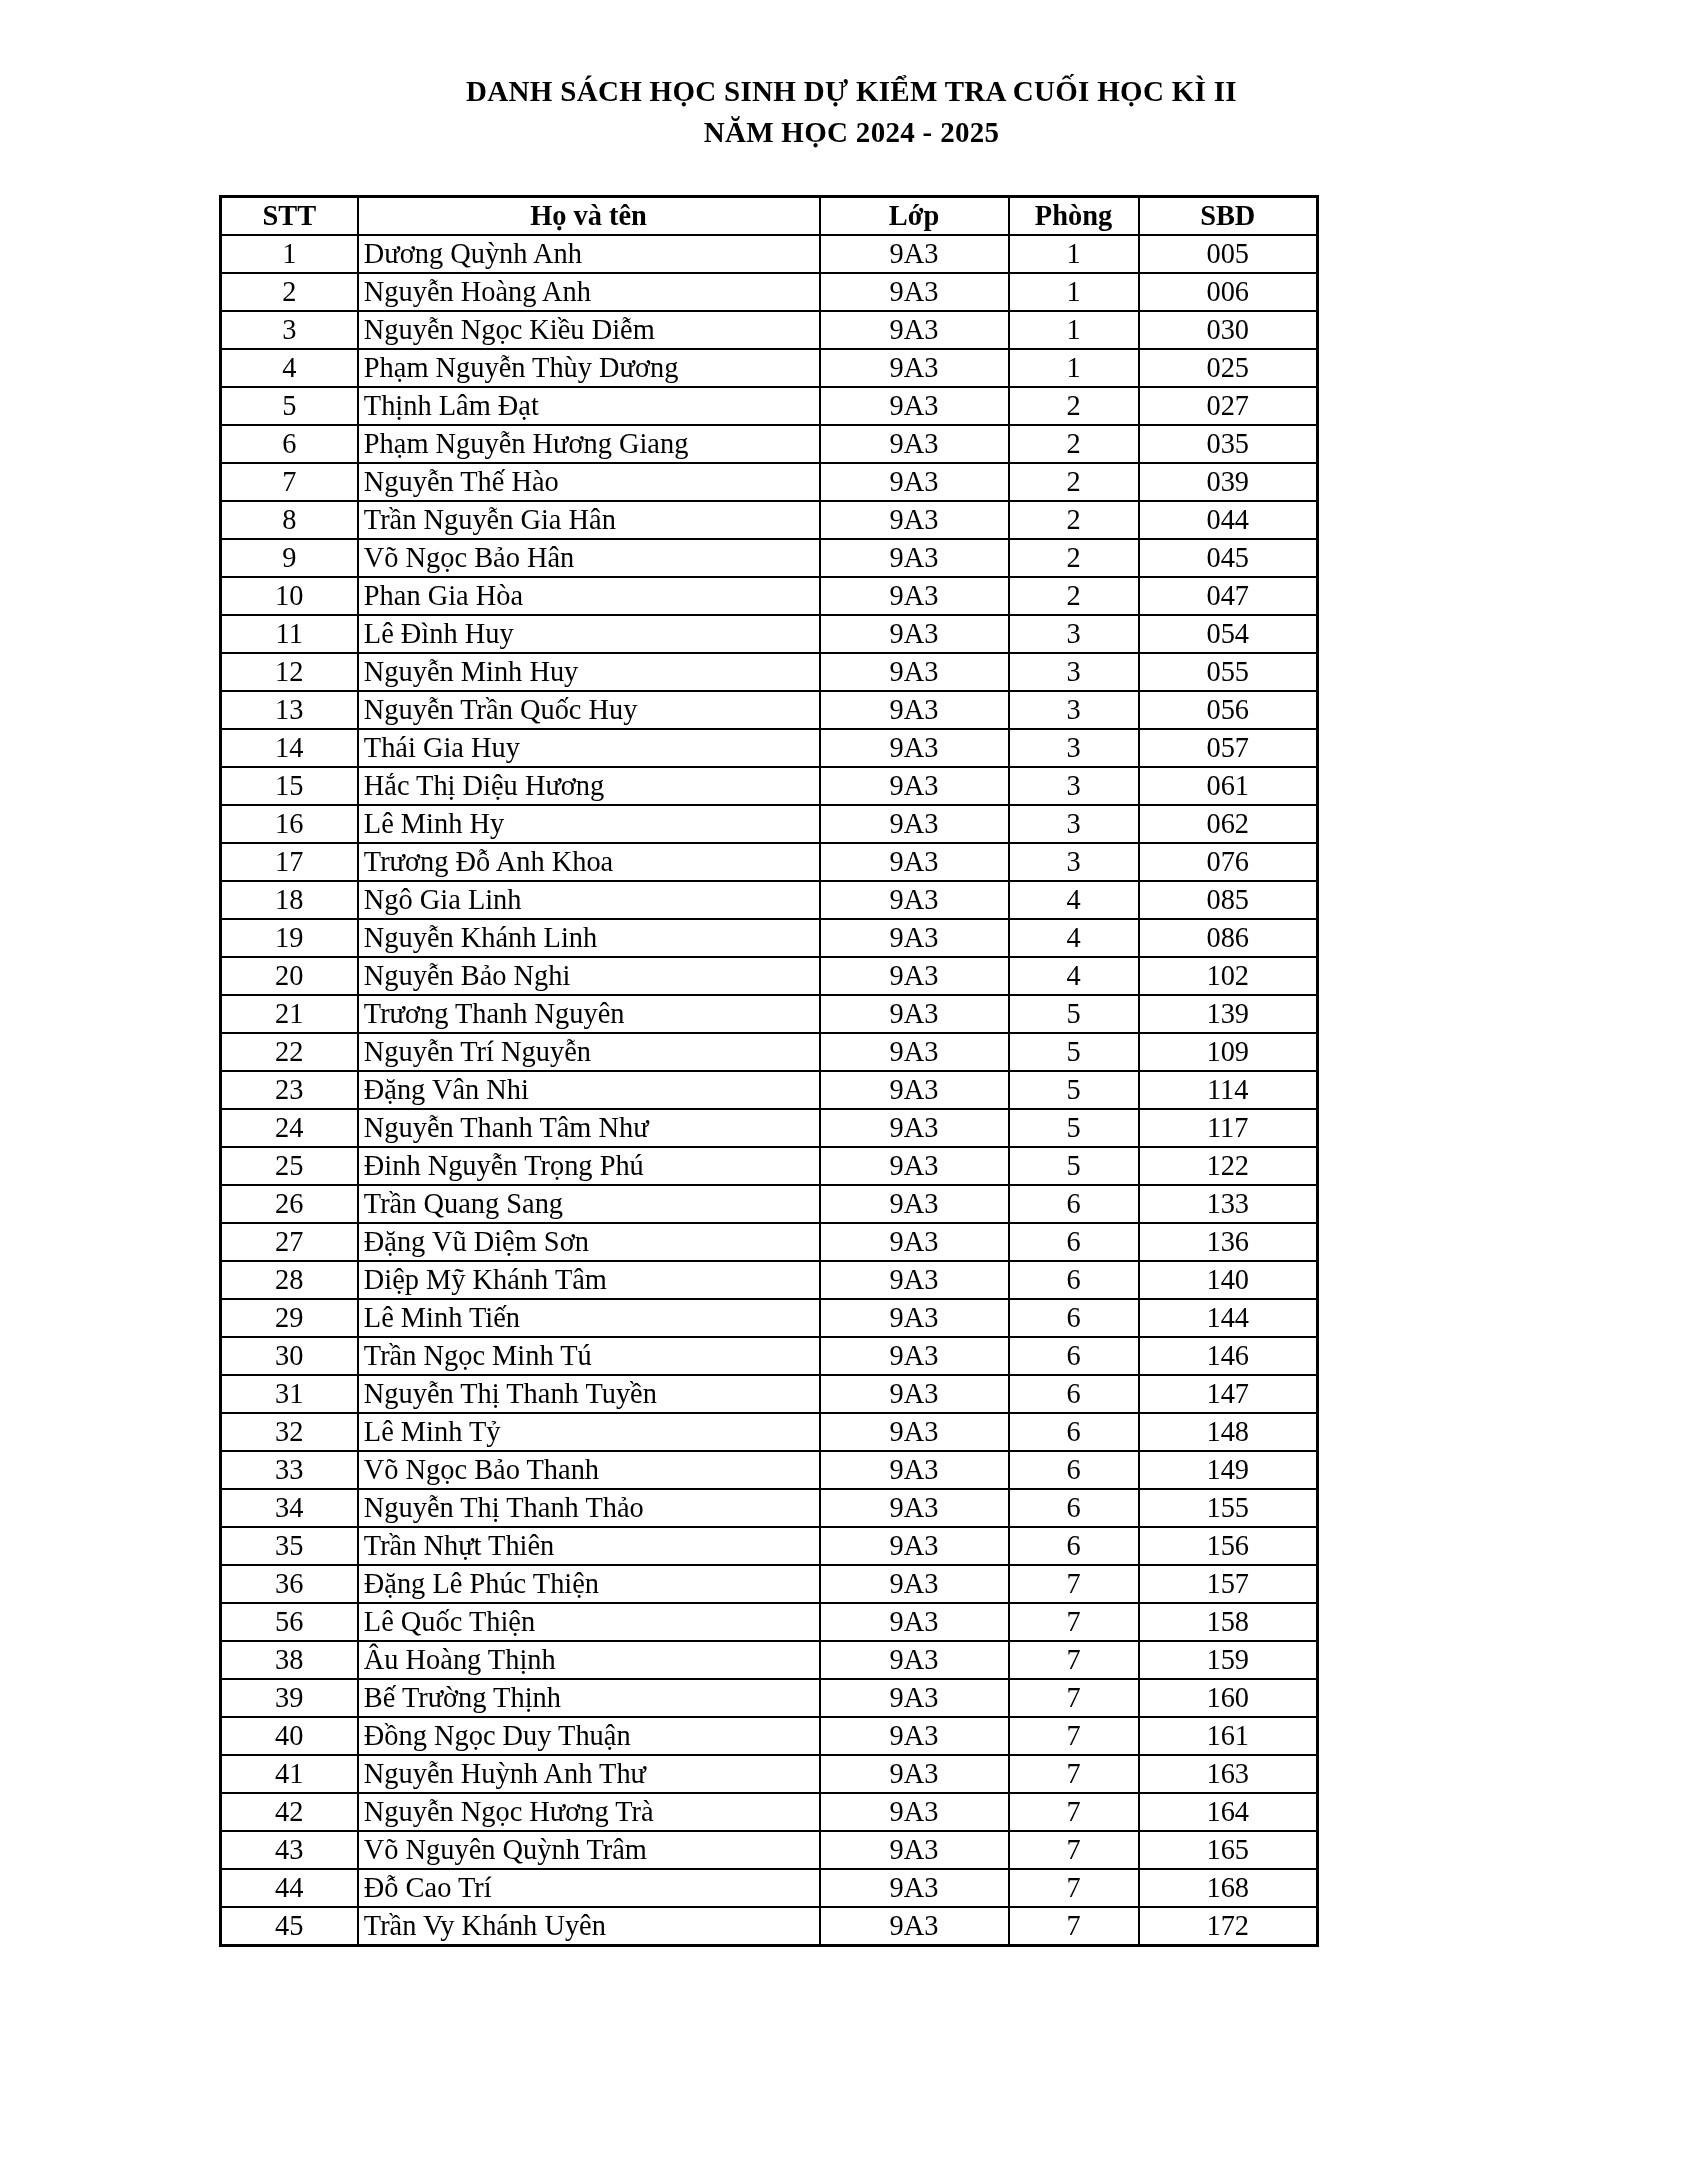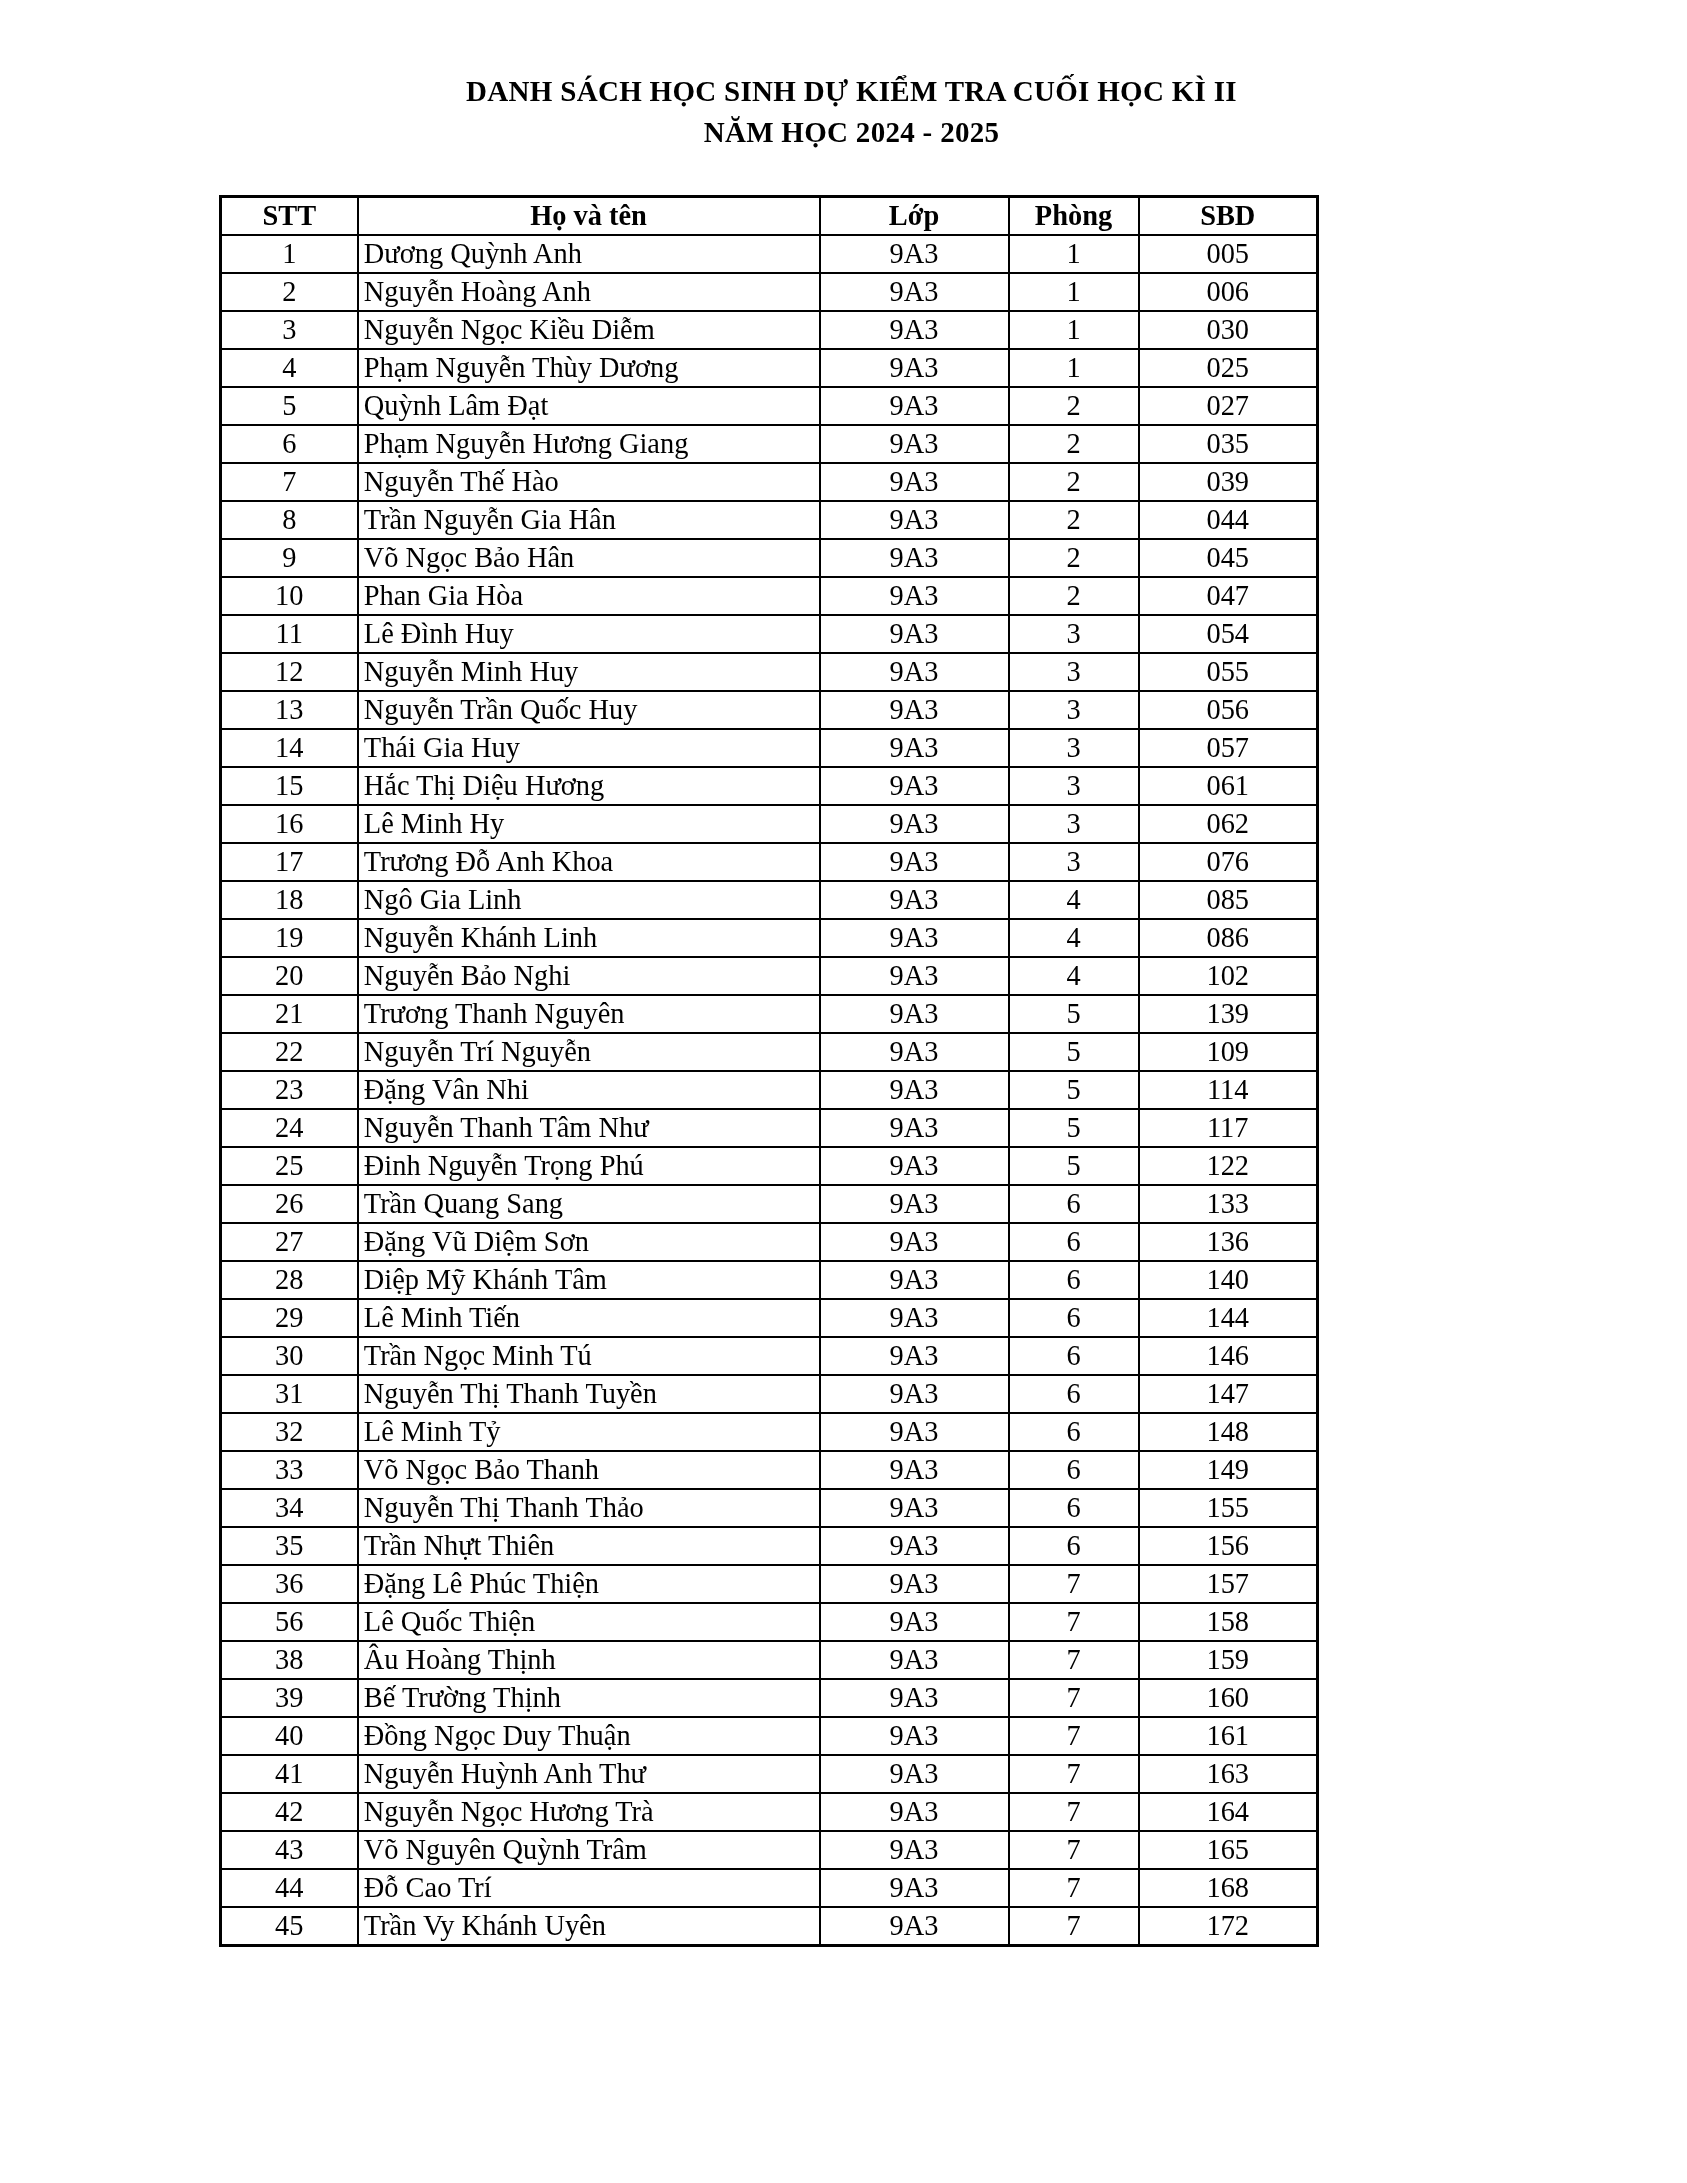--- a/index.html
+++ b/index.html
@@ -117,21 +117,21 @@
       </tr>
       <tr>
         <td>4</td>
         <td class="name">Phạm Nguyễn Thùy Dương</td>
         <td>9A3</td>
         <td>1</td>
         <td>025</td>
       </tr>
       <tr>
         <td>5</td>
-        <td class="name">Quỳnh Lâm Đạt</td>
+        <td class="name">Thịnh Lâm Đạt</td>
         <td>9A3</td>
         <td>2</td>
         <td>027</td>
       </tr>
       <tr>
         <td>6</td>
         <td class="name">Phạm Nguyễn Hương Giang</td>
         <td>9A3</td>
         <td>2</td>
         <td>035</td>

